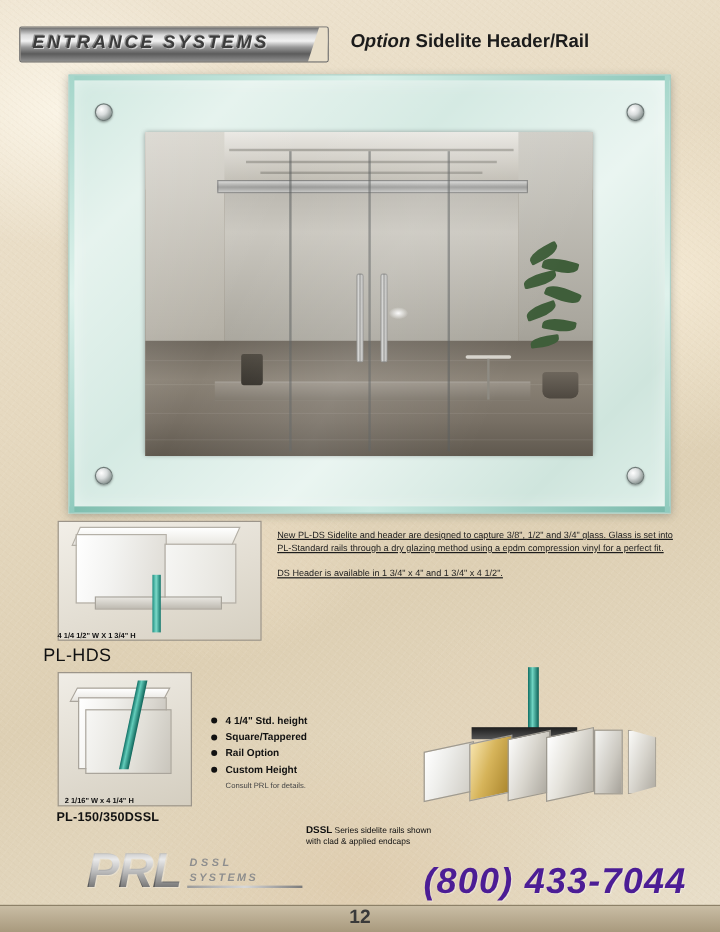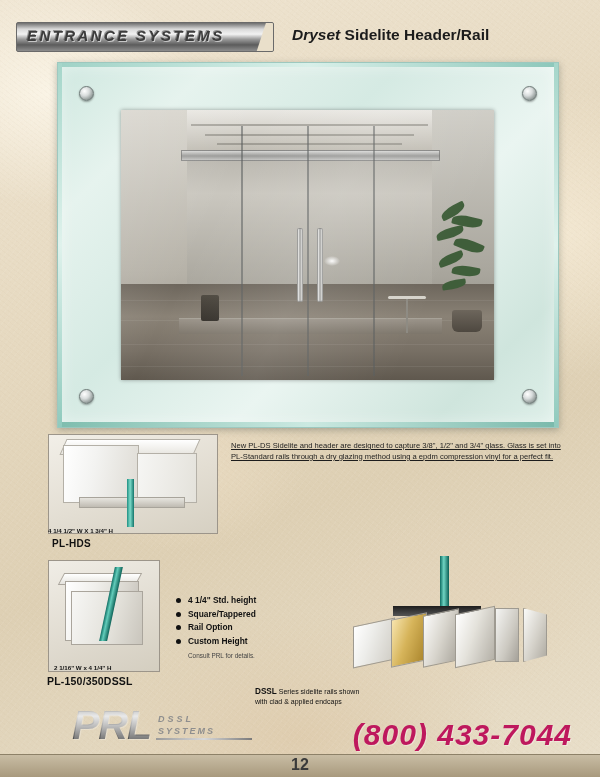--- a/index.html
+++ b/index.html
@@ -308,24 +308,24 @@
   .cap-hds-dim {
     position: absolute;
     left: 48px;
     top: 527px;
     font-size: 6.2px;
     font-weight: bold;
     color: #111;
   }
   .cap-hds-name {
     position: absolute;
-    left: 52px;
+    left: 36px;
     top: 538px;
-    font-size: 10px;
-    font-weight: bold;
+    font-size: 15px;
+    font-weight: normal;
     color: #111;
     letter-spacing: 0.3px;
   }
 
   
   .fig-dssl {
     position: absolute;
     left: 48px;
     top: 560px;
     width: 110px;
@@ -530,21 +530,21 @@
 
   
   .phone {
     position: absolute;
     right: 28px;
     top: 718px;
     font-size: 30px;
     font-weight: bold;
     font-style: italic;
     letter-spacing: 1px;
-    color: #be185d;
+    color: #4c1d95;
     text-shadow: 1px 1px 0 rgba(255,255,255,0.35);
     white-space: nowrap;
   }
 
   
   .footer-bar {
     position: absolute;
     left: 0; right: 0; bottom: 0;
     height: 22px;
     background: linear-gradient(180deg, #c9bda4 0%, #a8997d 100%);
@@ -563,21 +563,21 @@
 </head>
 <body>
 
 <div class="page-bg"></div>
 
 <div class="hdr-banner">
   <span class="txt">ENTRANCE SYSTEMS</span>
   <span class="notch"></span>
 </div>
 <div class="hdr-title">
-  <span class="it">Dryset</span><span class="rg"> Sidelite Header/Rail</span>
+  <span class="it">Option</span><span class="rg"> Sidelite Header/Rail</span>
 </div>
 
 <div class="glass-panel">
   <div class="edge-t"></div>
   <div class="edge-b"></div>
   <div class="edge-l"></div>
   <div class="edge-r"></div>
 
   <div class="screw tl"></div>
   <div class="screw tr"></div>
@@ -624,20 +624,21 @@
       <div class="ph-leaf" style="left:8px;top:78px;width:24px;height:9px;transform:rotate(-8deg);"></div>
     </div>
     <div class="ph-pot"></div>
 
     <div class="ph-glass-overlay"></div>
   </div>
 </div>
 
 <div class="body-copy">
   <p>New PL-DS Sidelite and header are designed to capture 3/8", 1/2" and 3/4" glass. Glass is set into PL-Standard rails through a dry glazing method using a epdm compression vinyl for a perfect fit.</p>
+  <p>DS Header is available in 1 3/4" x 4" and 1 3/4" x 4 1/2".</p>
 </div>
 
 <div class="fig-hds">
   <div class="hds-top"></div>
   <div class="hds-body"></div>
   <div class="hds-body2"></div>
   <div class="hds-cap"></div>
   <div class="hds-glassfin"></div>
 </div>
 <div class="cap-hds-dim">4 1/4 1/2" W X 1 3/4" H</div>

